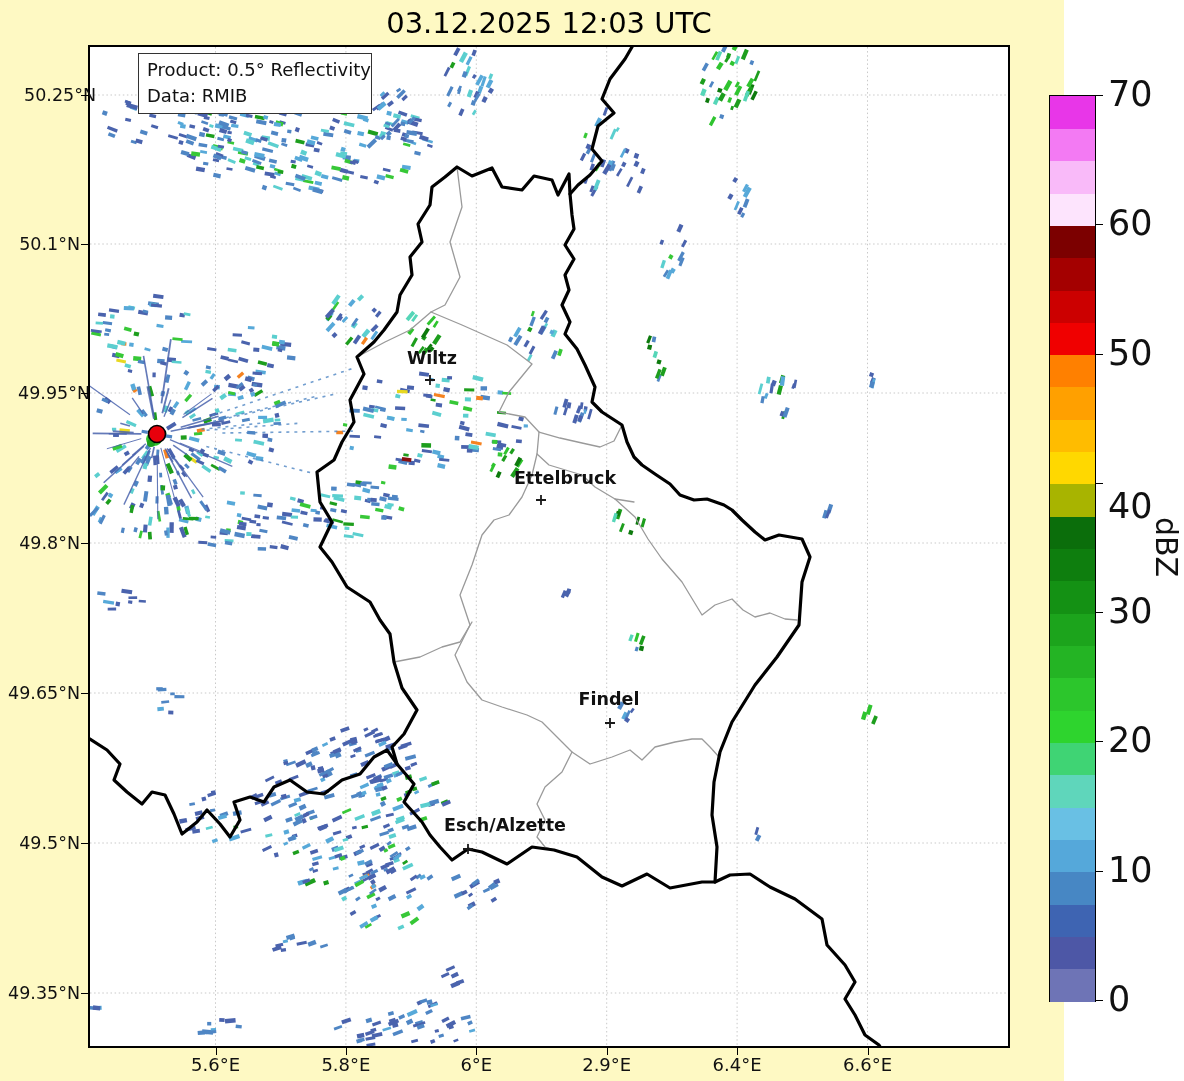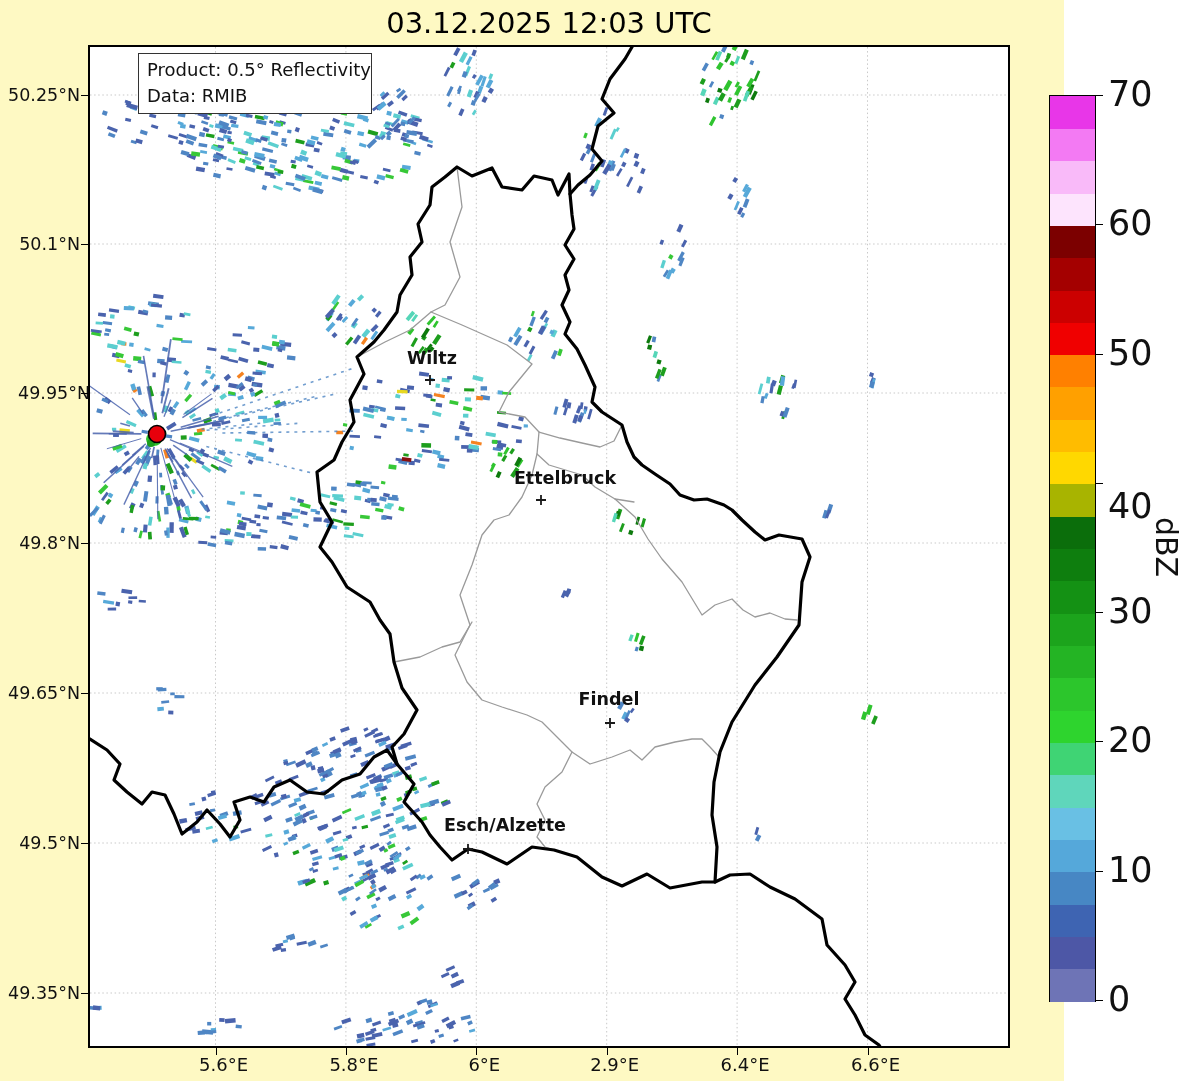--- a/index.html
+++ b/index.html
@@ -3,21 +3,21 @@
 <meta charset="utf-8">
 <style>
   html,body{margin:0;padding:0;background:#ffffff;}
   body{width:1184px;height:1081px;position:relative;font-family:"DejaVu Sans","Liberation Sans",sans-serif;color:#111;}
   .fig{position:absolute;left:0;top:0;width:1064px;height:1081px;background:#fef9c3;}
   .title{position:absolute;left:88px;top:6px;width:922px;text-align:center;font-size:29px;color:#000;}
   .plot{position:absolute;left:88px;top:45px;width:922px;height:1003px;border:2px solid #000;box-sizing:border-box;background:#fff;}
   .plot svg{position:absolute;left:0;top:0;}
   .anno{position:absolute;left:8px;top:6px;background:#fff;border:1.4px solid #333;padding:3px 0 4px 8px;font-size:18px;line-height:1.45;white-space:nowrap;margin-left:40px;}
   .ytick-label{position:absolute;width:80px;text-align:right;font-size:17.5px;transform:translateY(-50%);}
-  .xtick-label{position:absolute;transform:translateX(-50%);font-size:18px;top:1054px;margin-left:8px;}
+  .xtick-label{position:absolute;transform:translateX(-50%);font-size:18px;top:1054px;}
   .ytick-mark{position:absolute;height:0;border-top:1.6px solid #000;width:7px;}
   .xtick-mark{position:absolute;width:0;border-left:1.6px solid #000;height:7px;top:1048px;}
   .colorbar{position:absolute;left:1049px;top:95px;width:45px;height:905px;border:1.6px solid #000;box-sizing:content-box;}
   .cbseg{position:absolute;left:0;width:45px;}
   .cbtick-mark{position:absolute;left:1095.6px;width:7px;height:0;border-top:1.8px solid #000;}
   .cbtick-label{position:absolute;left:1108px;transform:translateY(-52%);font-size:35px;}
   .cblabel{position:absolute;left:1136px;top:547px;font-size:30px;transform:translate(0,-50%) rotate(90deg);transform-origin:center;}
 </style>
 </head>
 <body>
@@ -1344,21 +1344,21 @@
           <text x="415" y="784" text-anchor="middle" fill="#111" font-size="17.5" font-weight="bold" font-family="&quot;DejaVu Sans&quot;,&quot;Liberation Sans&quot;,sans-serif">Esch/Alzette</text>
         </g>
       </svg>
     <div class="anno">
       <div>Product: 0.5° Reflectivity</div>
       <div>Data: RMIB</div>
     </div>
   </div>
 
   <div id="yticks">
-      <div class="ytick-label" style="left: 0px; top: 95px; width: 80px;">50.25°N</div>
+      <div class="ytick-label" style="left: 16px; top: 95px; width: 80px;">50.25°N</div>
       <div class="ytick-mark" style="left: 81px; top: 95px;"></div>
       <div class="ytick-label" style="left: 0px; top: 244px; width: 80px;">50.1°N</div>
       <div class="ytick-mark" style="left: 81px; top: 244px;"></div>
       <div class="ytick-label" style="left: 10px; top: 393px; width: 80px;">49.95°N</div>
       <div class="ytick-mark" style="left: 81px; top: 393px;"></div>
       <div class="ytick-label" style="left: 0px; top: 543px; width: 80px;">49.8°N</div>
       <div class="ytick-mark" style="left: 81px; top: 543px;"></div>
       <div class="ytick-label" style="left: 0px; top: 693px; width: 80px;">49.65°N</div>
       <div class="ytick-mark" style="left: 81px; top: 693px;"></div>
       <div class="ytick-label" style="left: 0px; top: 843px; width: 80px;">49.5°N</div>

